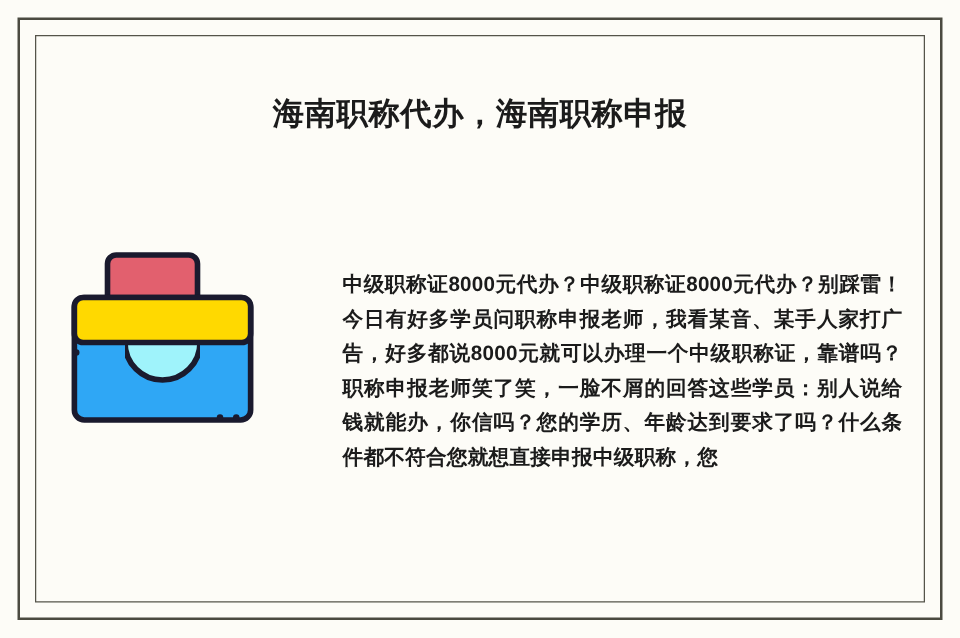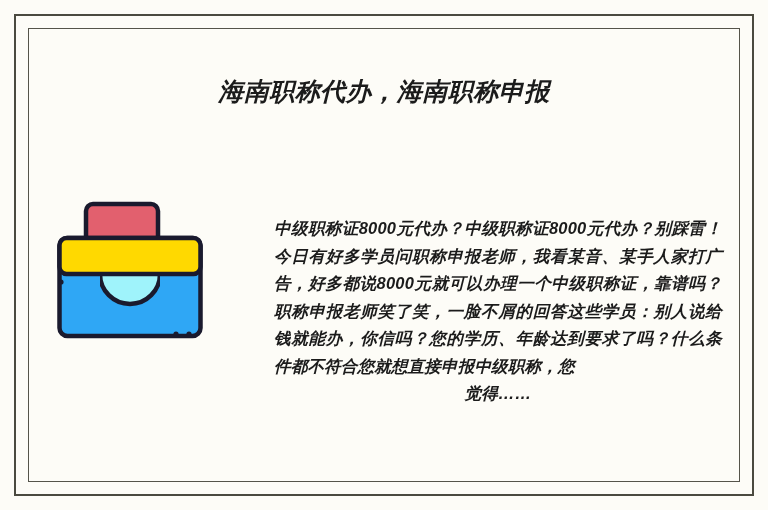--- a/index.html
+++ b/index.html
@@ -17,21 +17,20 @@
 
   
   .page {
     position: absolute;
     left: 0;
     top: 0;
     width: 768px;
     height: 510px;
     background: #fdfcf7;
     box-sizing: border-box;
-    font-style: italic;
   }
   .frame-outer {
     position: absolute;
     left: 14px;
     top: 14px;
     width: 740px;
     height: 482px;
     border: 2px solid #4b4a40;
     box-sizing: border-box;
   }
@@ -123,16 +122,16 @@
       <rect x="3.5" y="42" width="141" height="36" rx="7" ry="7" fill="#ffd900" stroke="#1a1a2e" stroke-width="4.5"></rect>
 
       <circle cx="5" cy="86" r="2.6" fill="#1a1a2e"></circle>
 
       <circle cx="120" cy="138" r="2.6" fill="#1a1a2e"></circle>
       <circle cx="133" cy="138" r="2.6" fill="#1a1a2e"></circle>
     </svg>
   </div>
 
   <div class="body-col">
-    <p class="body-text"><span>中级职称证8000元代办？中级职称证8000元代办？别踩雷！今日有好多学员问职称申报老师，我看某音、某手人家打广告，好多都说8000元就可以办理一个中级职称证，靠谱吗？职称申报老师笑了笑，一脸不屑的回答这些学员：别人说给钱就能办，你信吗？您的学历、年龄达到要求了吗？什么条件都不符合您就想直接申报中级职称，您</span><span class="tail">觉得……</span></p>
+    <p class="body-text"><span>中级职称证8000元代办？中级职称证8000元代办？别踩雷！今日有好多学员问职称申报老师，我看某音、某手人家打广告，好多都说8000元就可以办理一个中级职称证，靠谱吗？职称申报老师笑了笑，一脸不屑的回答这些学员：别人说给钱就能办，你信吗？您的学历、年龄达到要求了吗？什么条件都不符合您就想直接申报中级职称，您</span></p>
   </div>
 
 </div>
 
 </body></html>

